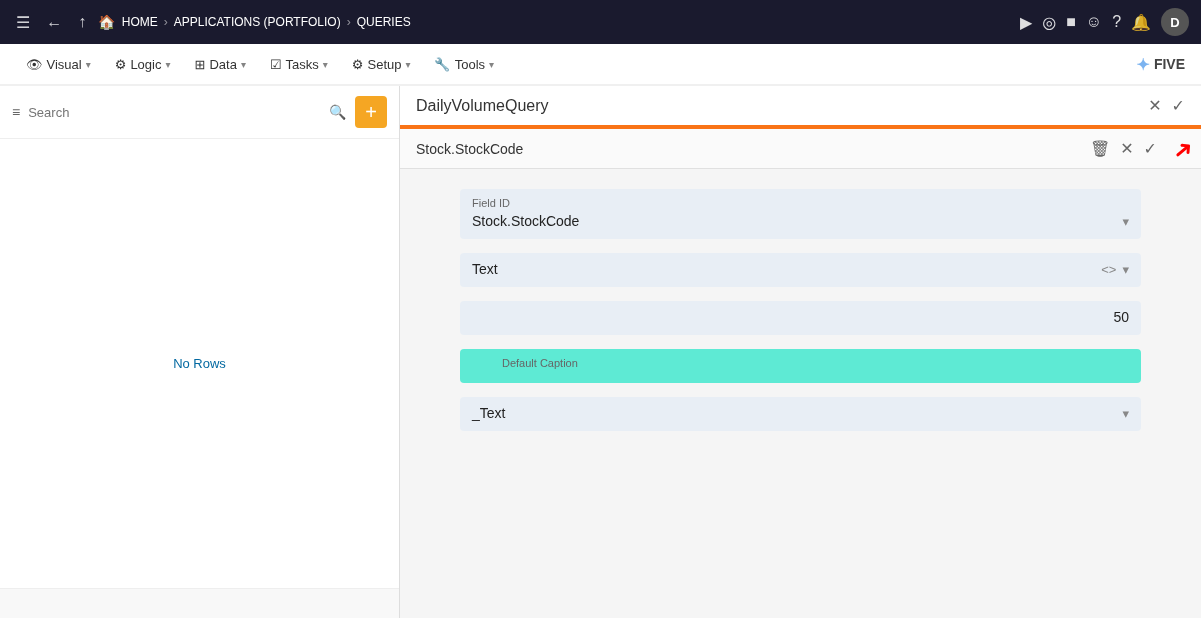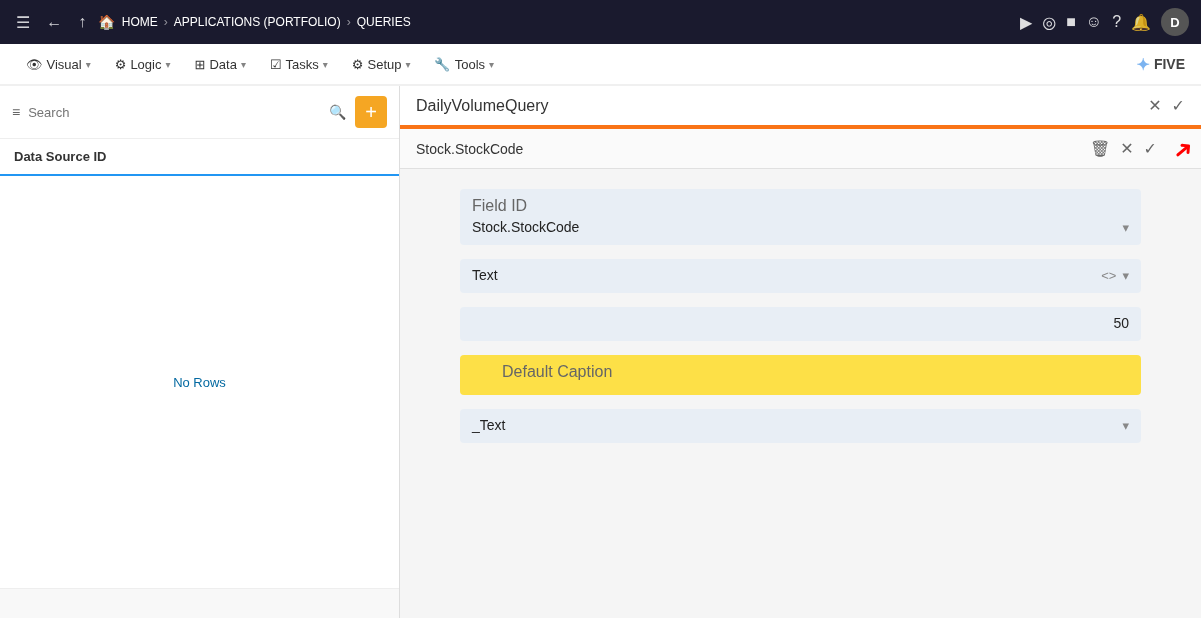--- a/index.html
+++ b/index.html
@@ -133,25 +133,25 @@
       flex: 1; padding: 20px 60px; overflow-y: auto;
       display: flex; flex-direction: column; gap: 14px;
     }
     .field-group {
       background: #e8eef5;
       border-radius: 4px;
       padding: 8px 12px 10px;
       position: relative;
     }
     .field-group.highlighted {
-      background: #fde047;
+      background: #5eead4;
       padding-left: 42px;
     }
     .field-label {
-      font-size: 16px; color: #666; margin-bottom: 4px;
+      font-size: 11px; color: #666; margin-bottom: 4px;
     }
     .field-value {
       font-size: 14px; color: #222;
     }
     .field-row {
       display: flex; align-items: center; justify-content: space-between;
     }
     .field-icons { display: flex; gap: 6px; align-items: center; }
     .field-icon { color: #888; cursor: pointer; font-size: 13px; }
     .field-number { text-align: right; font-size: 14px; color: #222; }
@@ -221,21 +221,20 @@
 
 <div class="main-layout">
 
   <div class="sidebar">
     <div class="search-bar">
       <span class="filter-icon">≡</span>
       <input class="search-input" type="text" placeholder="Search" style="">
       <span class="search-icon-btn">🔍</span>
       <button class="add-btn">+</button>
     </div>
-    <div class="col-header">Data Source ID</div>
     <div class="no-rows">No Rows</div>
     <div class="sidebar-footer"></div>
   </div>
 
   <div class="content-panel">
 
     <div class="panel-header">
       <span class="panel-title">DailyVolumeQuery</span>
       <div class="panel-header-actions">
         <span class="action-icon">✕</span>

